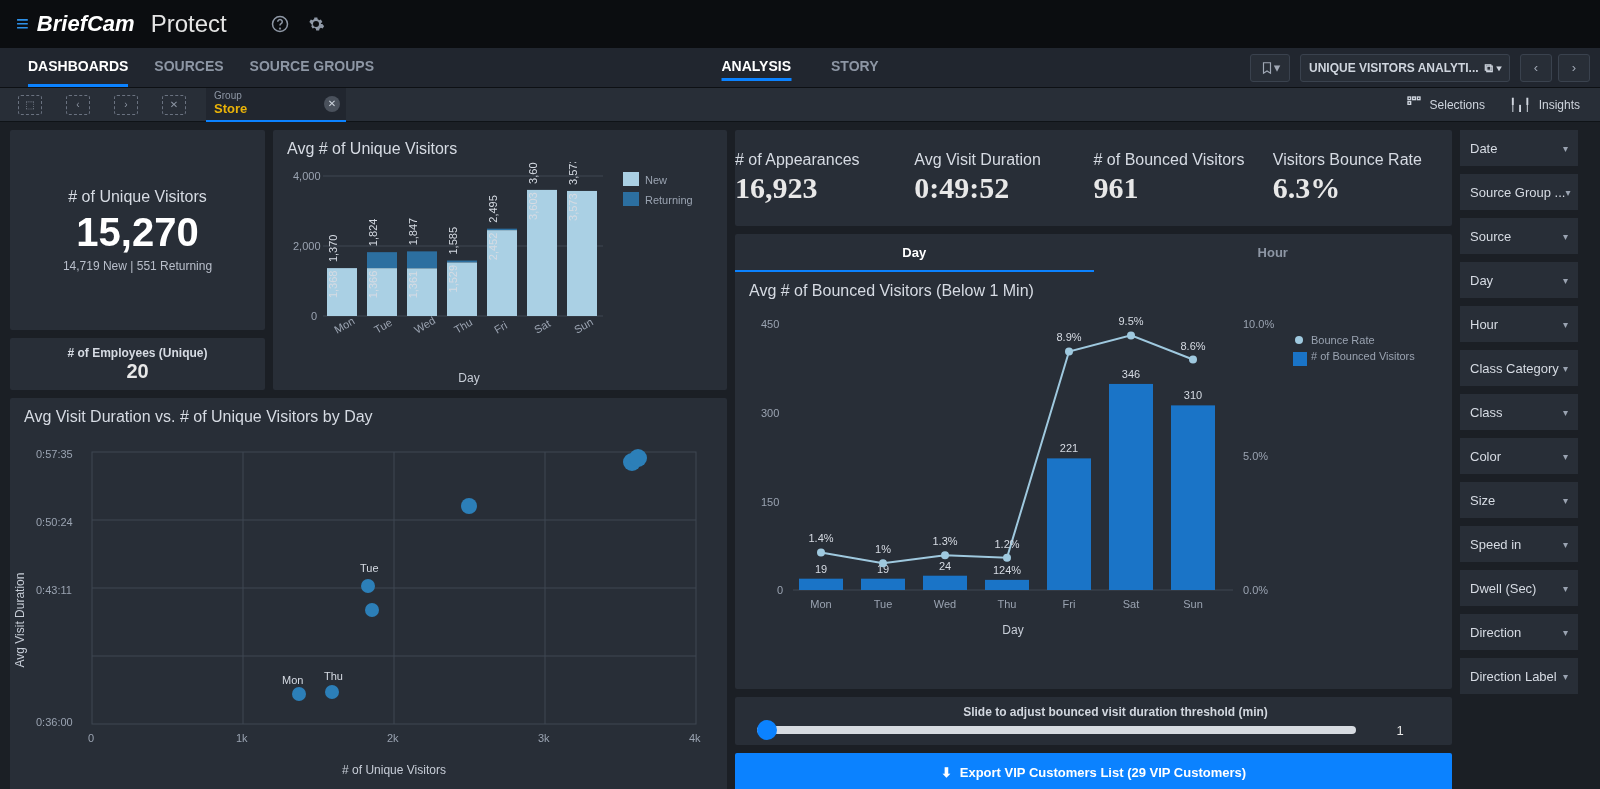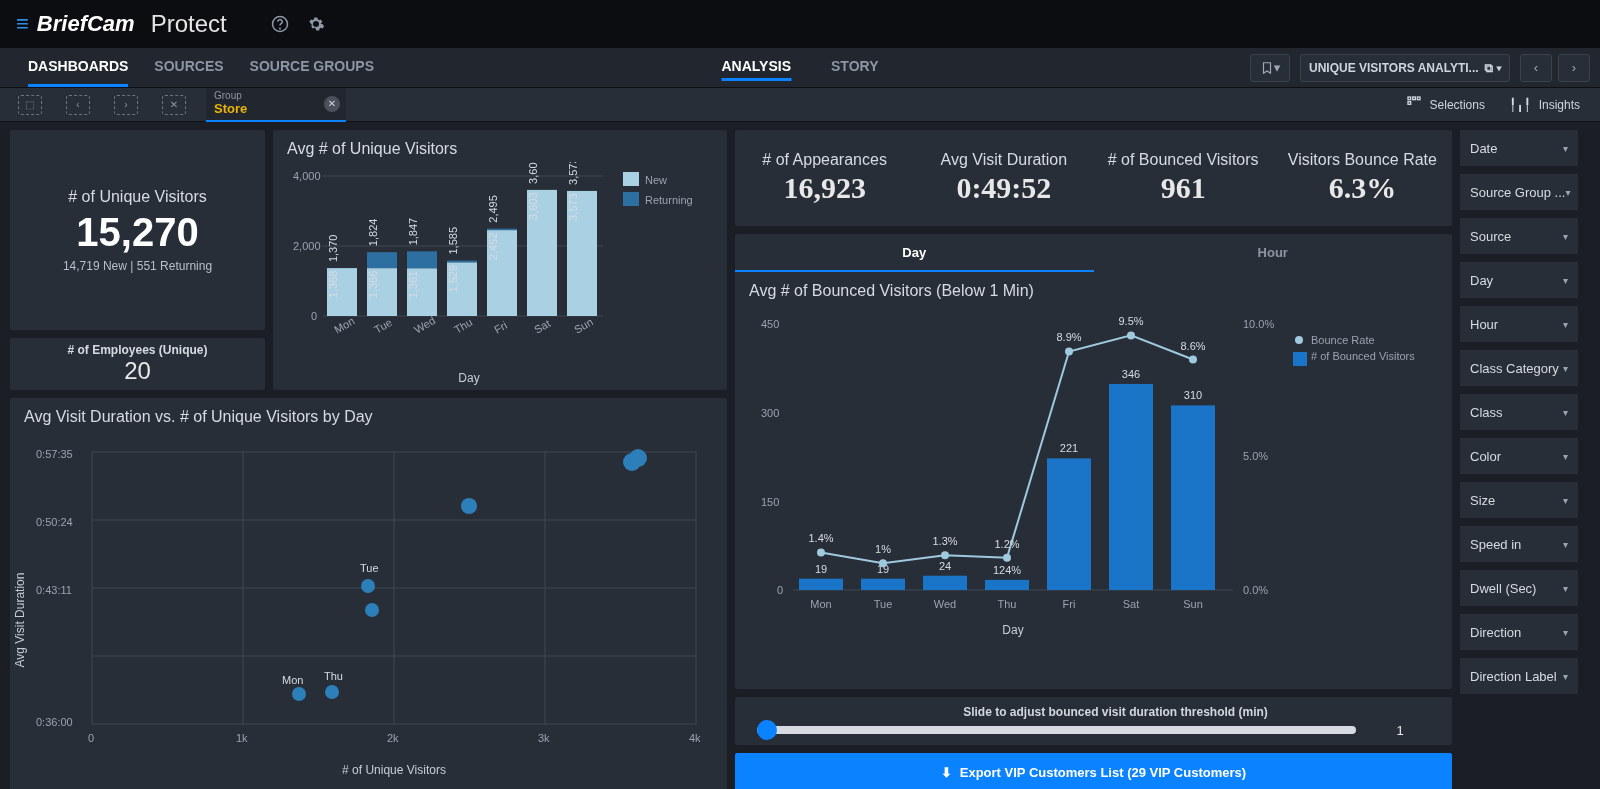--- a/index.html
+++ b/index.html
@@ -59,31 +59,31 @@
   .panel{background:var(--panel);border-radius:2px;position:relative;}
   .kpiTitle{color:#d6dbe3;font-size:16px;}
   .kpiBig{font-size:40px;font-weight:600;color:#fff;}
   .kpiSub{font-size:12px;color:#b9bfcb;}
 
   
   .row1{display:grid;grid-template-columns:255px 1fr;gap:8px;}
   .uniquecard{height:200px;display:flex;flex-direction:column;align-items:center;justify-content:center;gap:4px;}
   .empcard{height:52px;display:flex;flex-direction:column;align-items:center;justify-content:center;}
   .empcard .t{font-size:12px;font-weight:700;color:#d6dbe3;}
-  .empcard .v{font-size:24px;font-weight:400;}
+  .empcard .v{font-size:20px;font-weight:700;}
 
   .chartTitle{font-size:16px;color:#d6dbe3;padding:10px 14px 4px;}
   .axisLabel{font-size:12px;fill:#c7cdd7;}
   .tick{font-size:11px;fill:#9aa3b1;stroke:none;}
   .grid{stroke:#3e4753;}
   .barVal{font-size:11px;fill:#d6dbe3;}
 
   
   .kpirow{display:grid;grid-template-columns:repeat(4,1fr);height:96px;}
-  .kpi{display:flex;flex-direction:column;align-items:center;justify-content:center;gap:2px;}
+  .kpi{display:flex;flex-direction:column;align-items:flex-start;justify-content:center;gap:2px;}
   .kpi .t{font-size:16px;color:#d6dbe3;text-align:center;line-height:1.1;}
   .kpi .v{font-size:30px;font-weight:600;font-family:Liberation Serif, serif;}
 
   .tabs{display:flex;height:38px;}
   .tab{flex:1;display:flex;align-items:center;justify-content:center;font-weight:700;color:#8d96a4;cursor:pointer;border-bottom:2px solid transparent;}
   .tab.active{color:#fff;border-bottom:2px solid var(--blue);}
 
   .sliderpanel{height:48px;display:flex;align-items:center;gap:14px;padding:0 22px;}
   .slidertext{position:absolute;width:100%;text-align:center;top:8px;font-size:12px;font-weight:700;color:#d2d7df;pointer-events:none;}
   .track{flex:1;height:8px;background:#d7dbe1;border-radius:4px;position:relative;}

